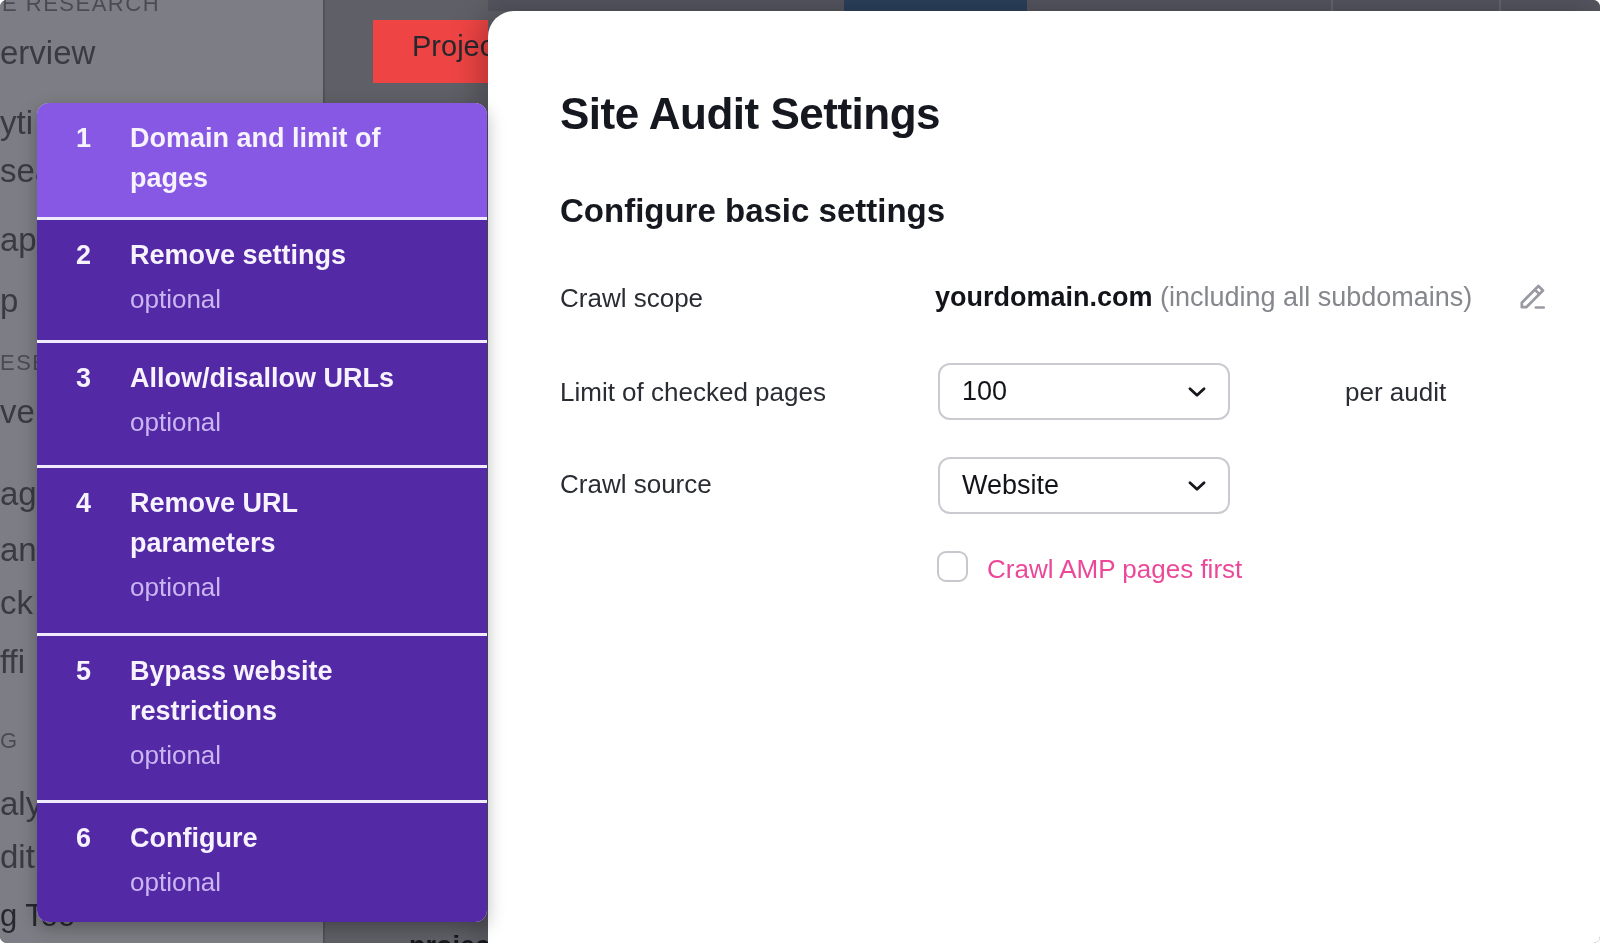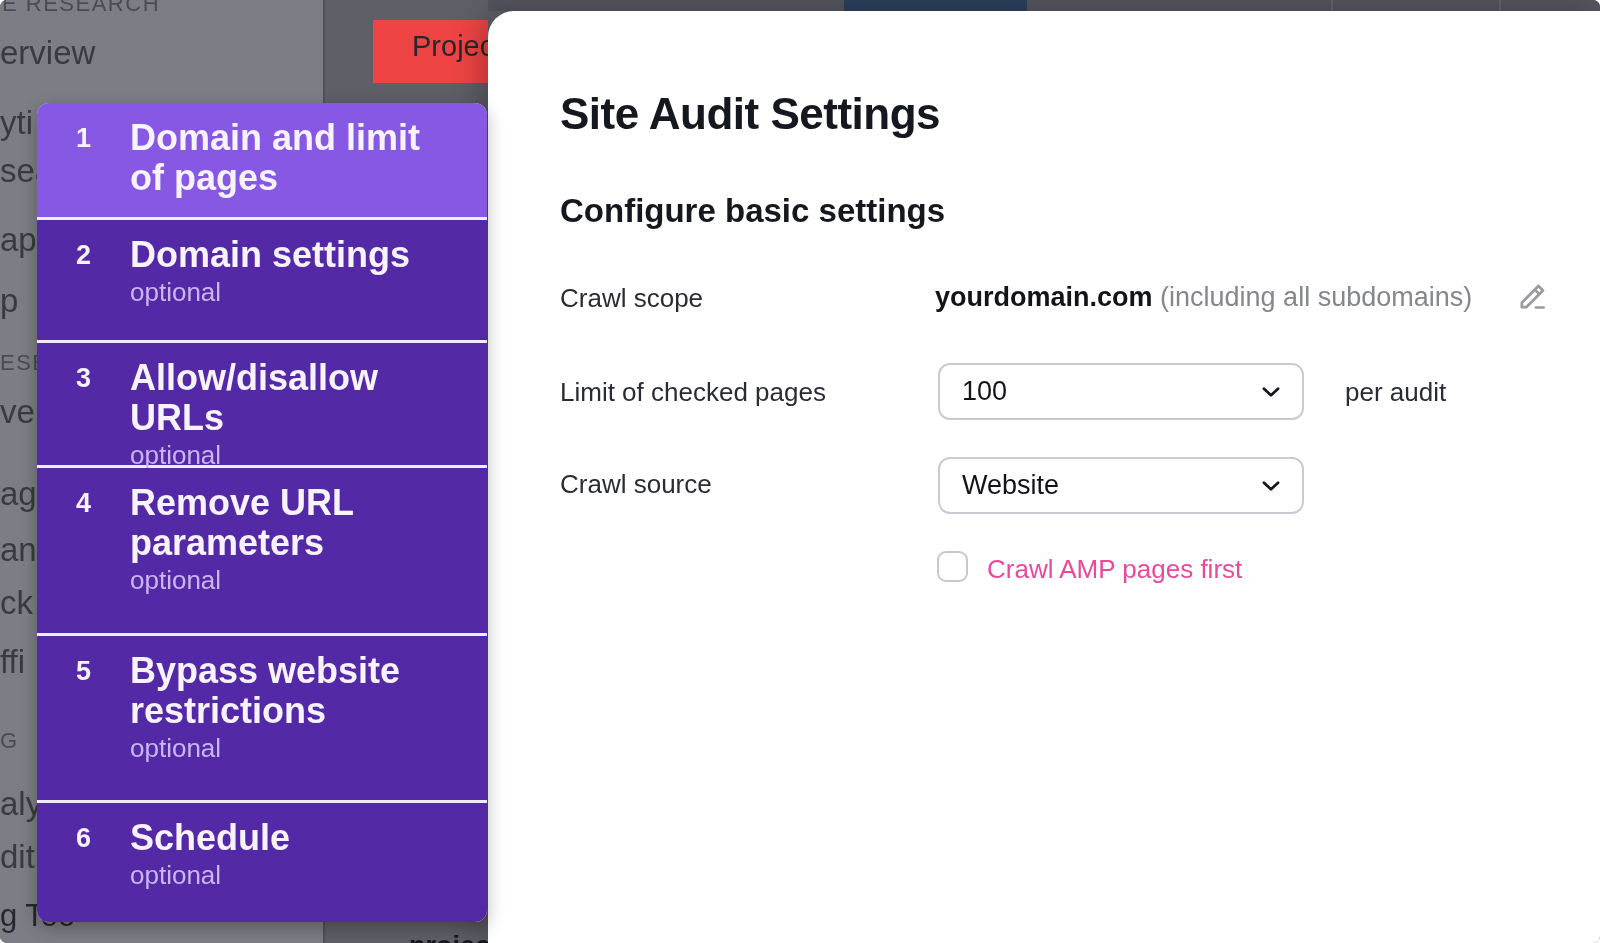--- a/index.html
+++ b/index.html
@@ -35,40 +35,40 @@
            box-shadow:-10px 0 28px rgba(0,0,0,0.22); z-index:5; }
   .modal h1 { position:absolute; left:72px; top:78px; font-size:44px; font-weight:bold;
               color:#16181f; letter-spacing:-0.5px; }
   .modal h2 { position:absolute; left:72px; top:181px; font-size:33px; font-weight:bold;
               color:#16181f; }
   .f-label  { position:absolute; left:72px; font-size:26px; color:#2a2c33; white-space:nowrap; }
   .scope-value { position:absolute; left:447px; top:271px; font-size:27px; color:#85878d;
                  white-space:nowrap; }
   .scope-value b { color:#121419; font-weight:bold; }
   .pencil-btn { position:absolute; left:1026px; top:268px; width:36px; height:36px; cursor:pointer; }
-  .select { position:absolute; left:450px; width:366px; height:57px; background:#fff;
+  .select { position:absolute; left:450px; width:292px; height:57px; background:#fff;
             border:2px solid #c9cbd0; border-radius:12px; display:flex; align-items:center;
             padding:0 18px 0 22px; cursor:pointer; }
   .select .sel-text { font-size:27px; color:#121419; flex:1; }
   .select svg { flex:none; }
   .suffix { position:absolute; left:837px; top:366px; font-size:26px; color:#2a2c33;margin-left:20px; }
   .checkbox { position:absolute; left:449px; top:540px; width:31px; height:31px;
               border:2px solid #c6c8cd; border-radius:9px; background:#fff; cursor:pointer; }
   .check-label { position:absolute; left:499px; top:543px; font-size:26px; color:#ec4899; }
 
   
   .stepper { position:absolute; left:37px; top:103px; width:450px; height:819px;
              background:#efeafc; border-radius:12px; overflow:hidden; z-index:6;
              box-shadow:0 6px 18px rgba(0,0,0,0.28); display:flex; flex-direction:column; gap:3px; }
   .step { background:var(--step-inactive,#5429a6); display:grid;
           grid-template-columns:93px 1fr; padding-top:15px; cursor:pointer; flex:none; }
   .step.active { background:var(--step-active,#8758e3); }
   .step-num { text-align:center; font-size:27px; font-weight:bold; color:#f6f2fe; line-height:40px; }
-  .step-title { width:300px; font-size:36px; font-weight:bold; color:#f6f2fe; line-height:40px; }
-  .step-opt { font-size:26px; color:var(--step-optional-text,#c9b6f2); line-height:34px; }
+  .step-title { width:300px; font-size:27px; font-weight:bold; color:#f6f2fe; line-height:40px; }
+  .step-opt { font-size:26px; color:var(--step-optional-text,#c9b6f2); line-height:34px; margin-top:7px; }
 </style>
 </head>
 <body>
 
 <div class="screen">
 
   <div class="bg-sidebar">
     <span class="frag heading" style="left:2px;top:-9px">E RESEARCH</span>
     <span class="frag" style="left:0;top:34px">erview</span>
     <span class="frag" style="left:0;top:104px">yti</span>
@@ -140,21 +140,21 @@
   <div class="stepper">
     <div class="step active" style="height:114px">
       <div class="step-num">1</div>
       <div>
         <div class="step-title">Domain and limit of pages</div>
       </div>
     </div>
     <div class="step" style="height:120px">
       <div class="step-num">2</div>
       <div>
-        <div class="step-title">Domain settings</div>
+        <div class="step-title">Remove settings</div>
         <div class="step-opt">optional</div>
       </div>
     </div>
     <div class="step" style="height:122px">
       <div class="step-num">3</div>
       <div>
         <div class="step-title">Allow/disallow URLs</div>
         <div class="step-opt">optional</div>
       </div>
     </div>
@@ -168,19 +168,19 @@
     <div class="step" style="height:164px">
       <div class="step-num">5</div>
       <div>
         <div class="step-title">Bypass website restrictions</div>
         <div class="step-opt">optional</div>
       </div>
     </div>
     <div class="step" style="height:119px">
       <div class="step-num">6</div>
       <div>
-        <div class="step-title">Schedule</div>
+        <div class="step-title">Configure</div>
         <div class="step-opt">optional</div>
       </div>
     </div>
   </div>
 
 </div>
 
 </body></html>

